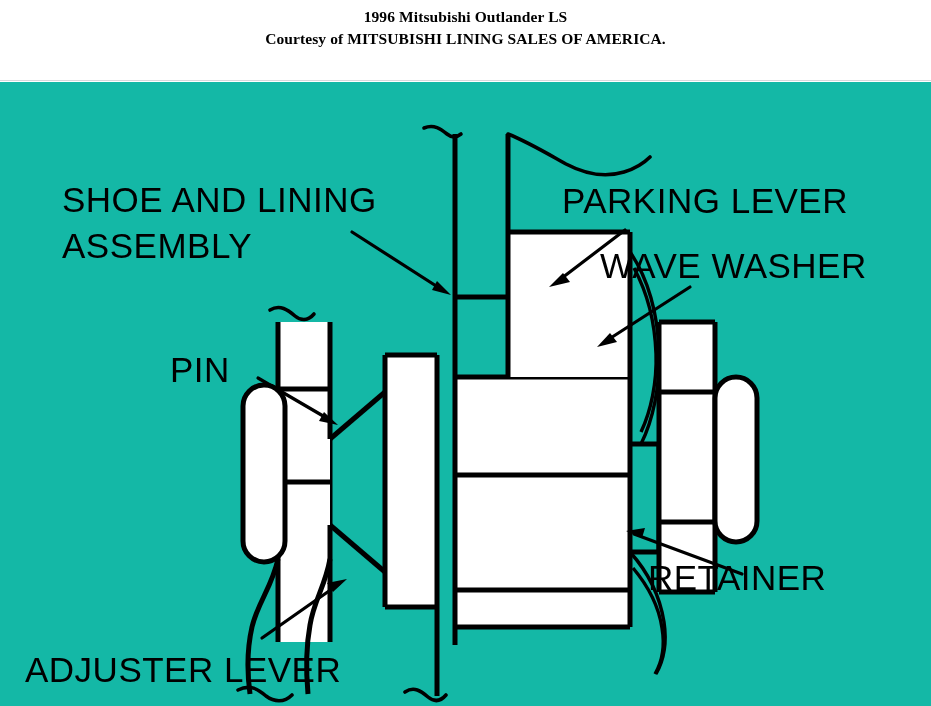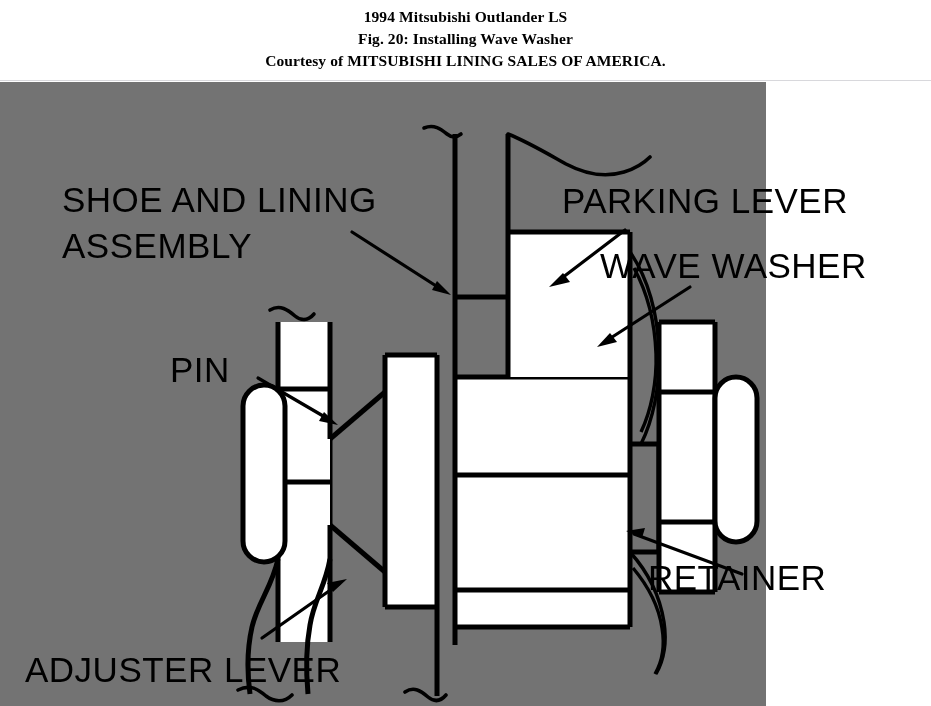--- a/index.html
+++ b/index.html
@@ -44,23 +44,23 @@
     top: 80px;
     width: 931px;
     height: 0;
     border-top: 1px solid #d8d8dc;
   }
   
   #figure {
     position: absolute;
     left: 0;
     top: 82px;
-    width: 766px;
+    width: 931px;
     height: 624px;
-    background: #737373;
+    background: #14b8a6;
   }
   #figure svg {
     display: block;
     width: 931px;
     height: 624px;
   }
   
   .ln {
     fill: none;
     stroke: #000000;
@@ -105,22 +105,21 @@
     stroke: none;
     white-space: pre;
   }
 </style>
 </head>
 <body>
 
 <div id="page">
 
   <div id="header">
-    <div class="hdr-line">1994 Mitsubishi Outlander LS</div>
-    <div class="hdr-line">Fig. 20: Installing Wave Washer</div>
+    <div class="hdr-line">1996 Mitsubishi Outlander LS</div>
     <div class="hdr-line">Courtesy of MITSUBISHI LINING SALES OF AMERICA.</div>
   </div>
   <div id="hdr-rule"></div>
 
   <div id="figure">
     <svg viewBox="0 0 931 624" xmlns="http://www.w3.org/2000/svg">
 
       <g>
 
         <g>

